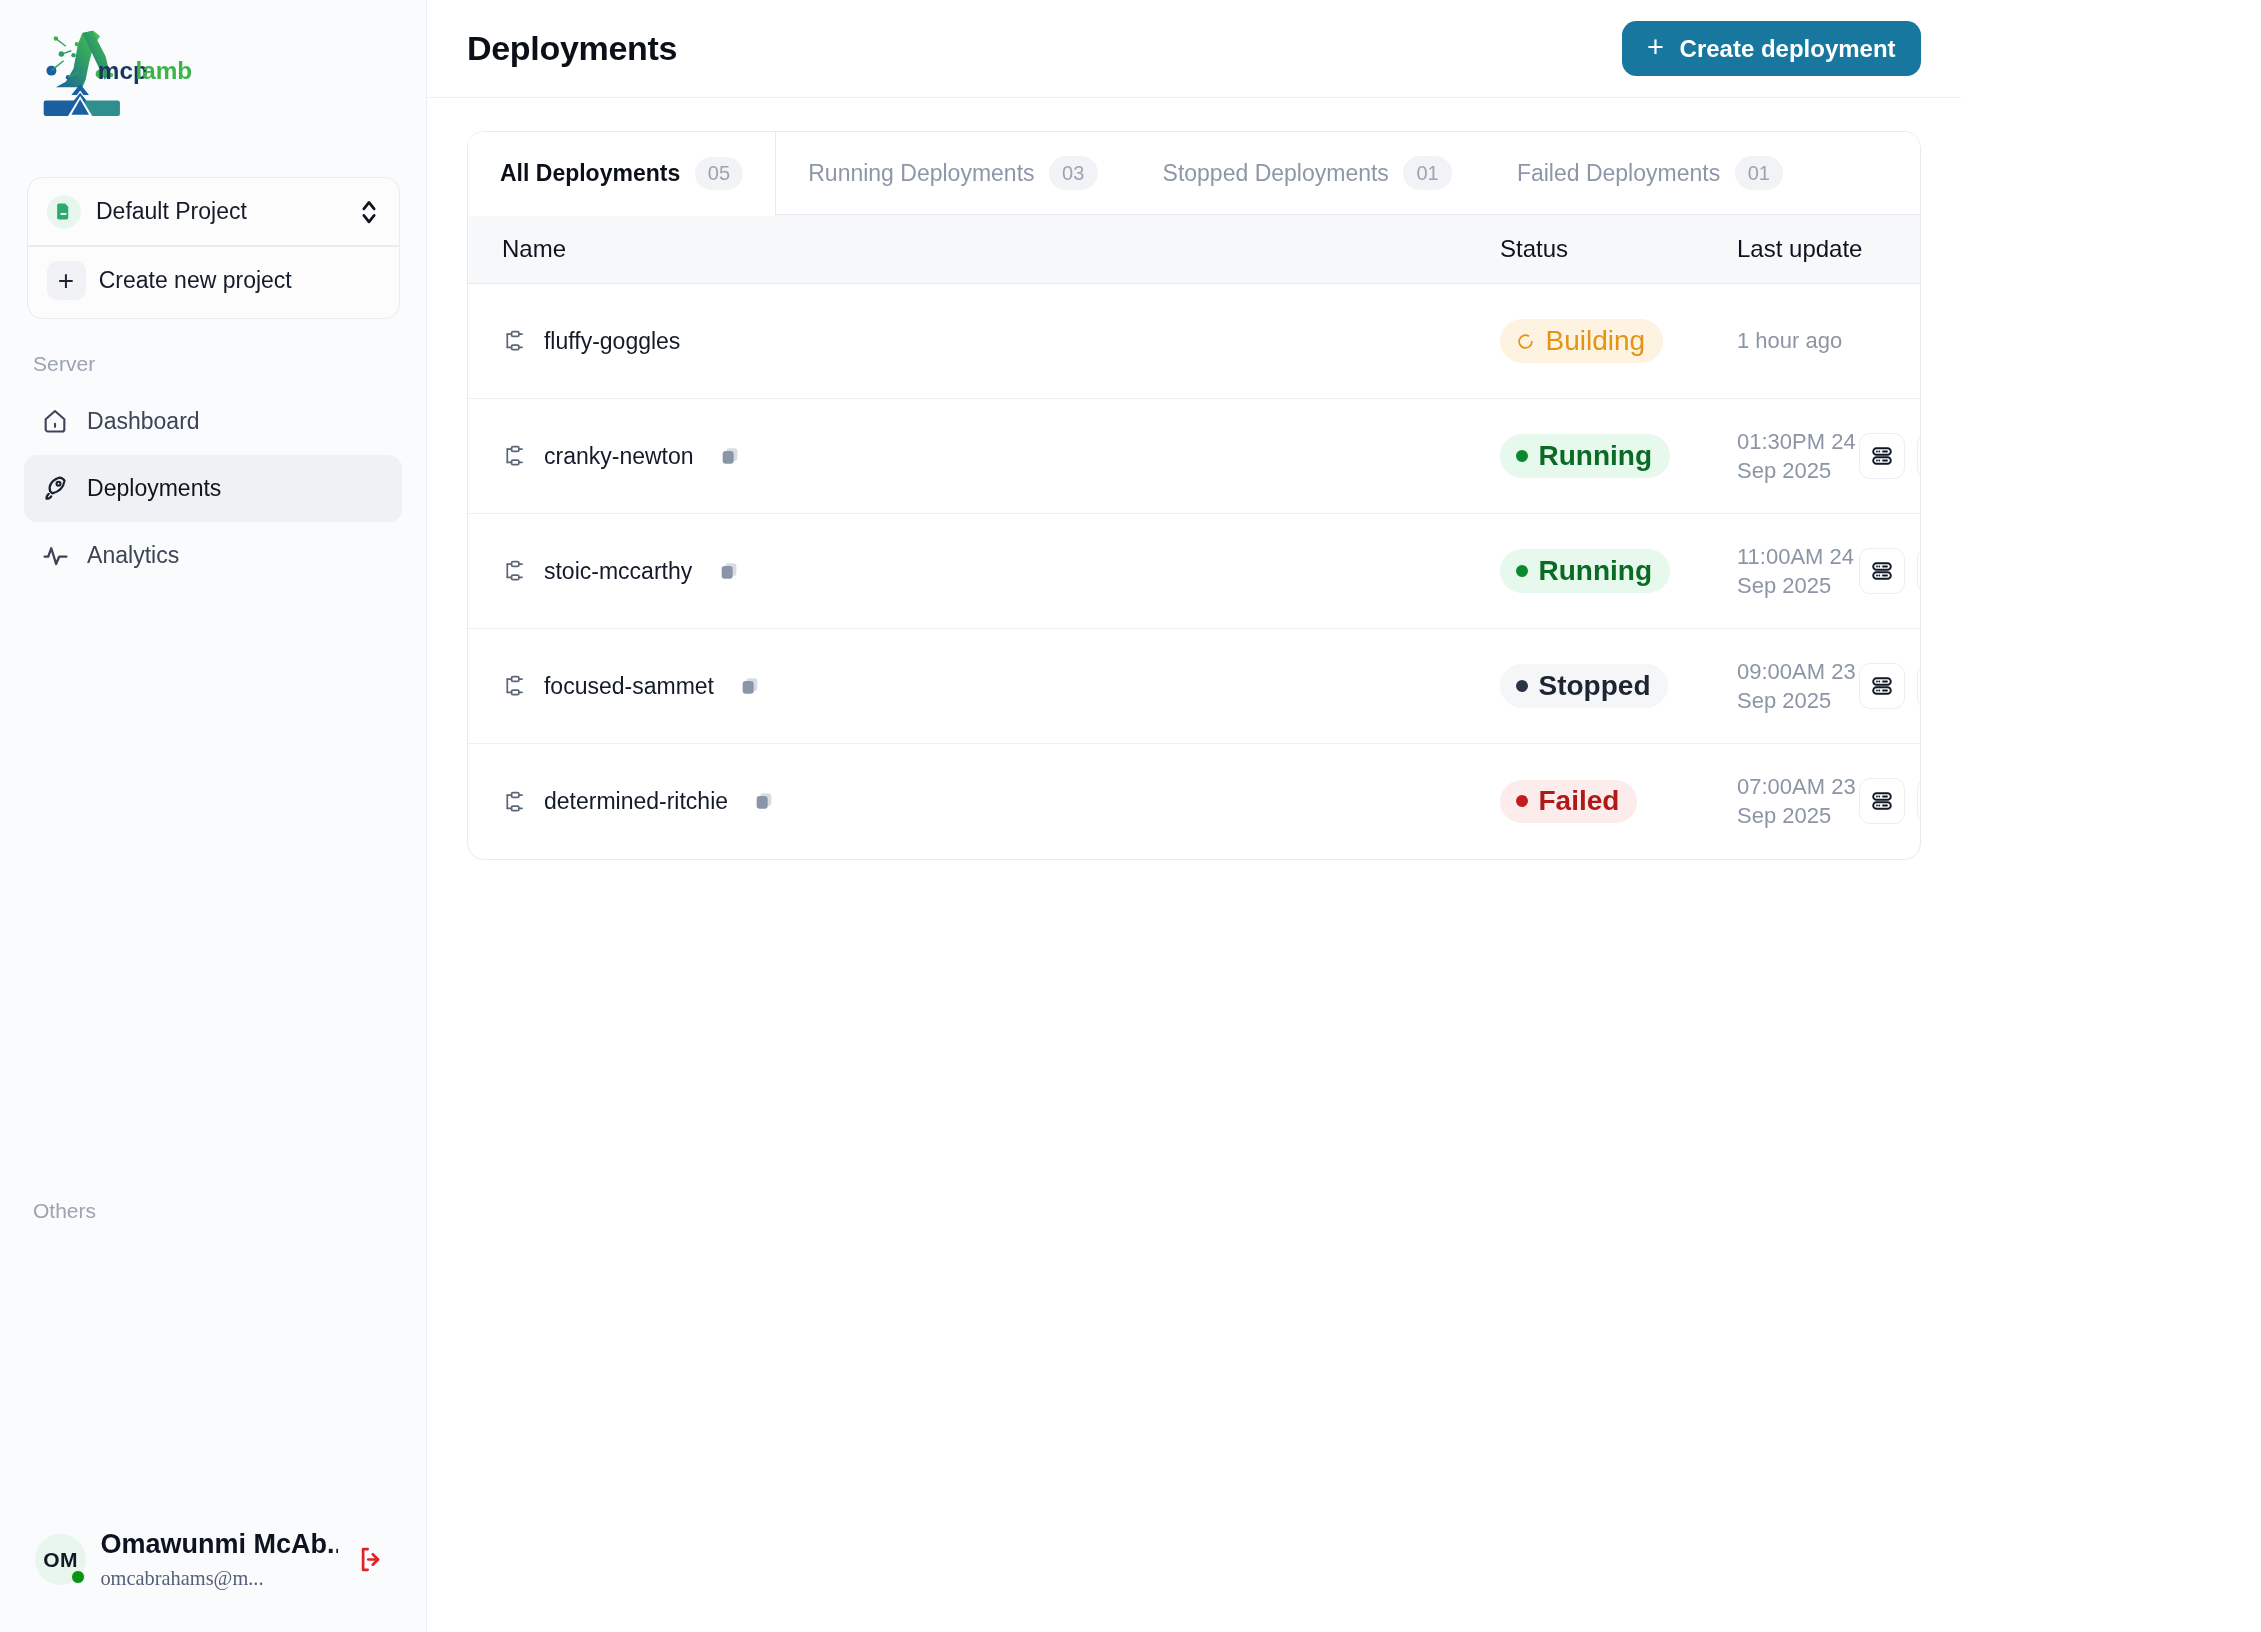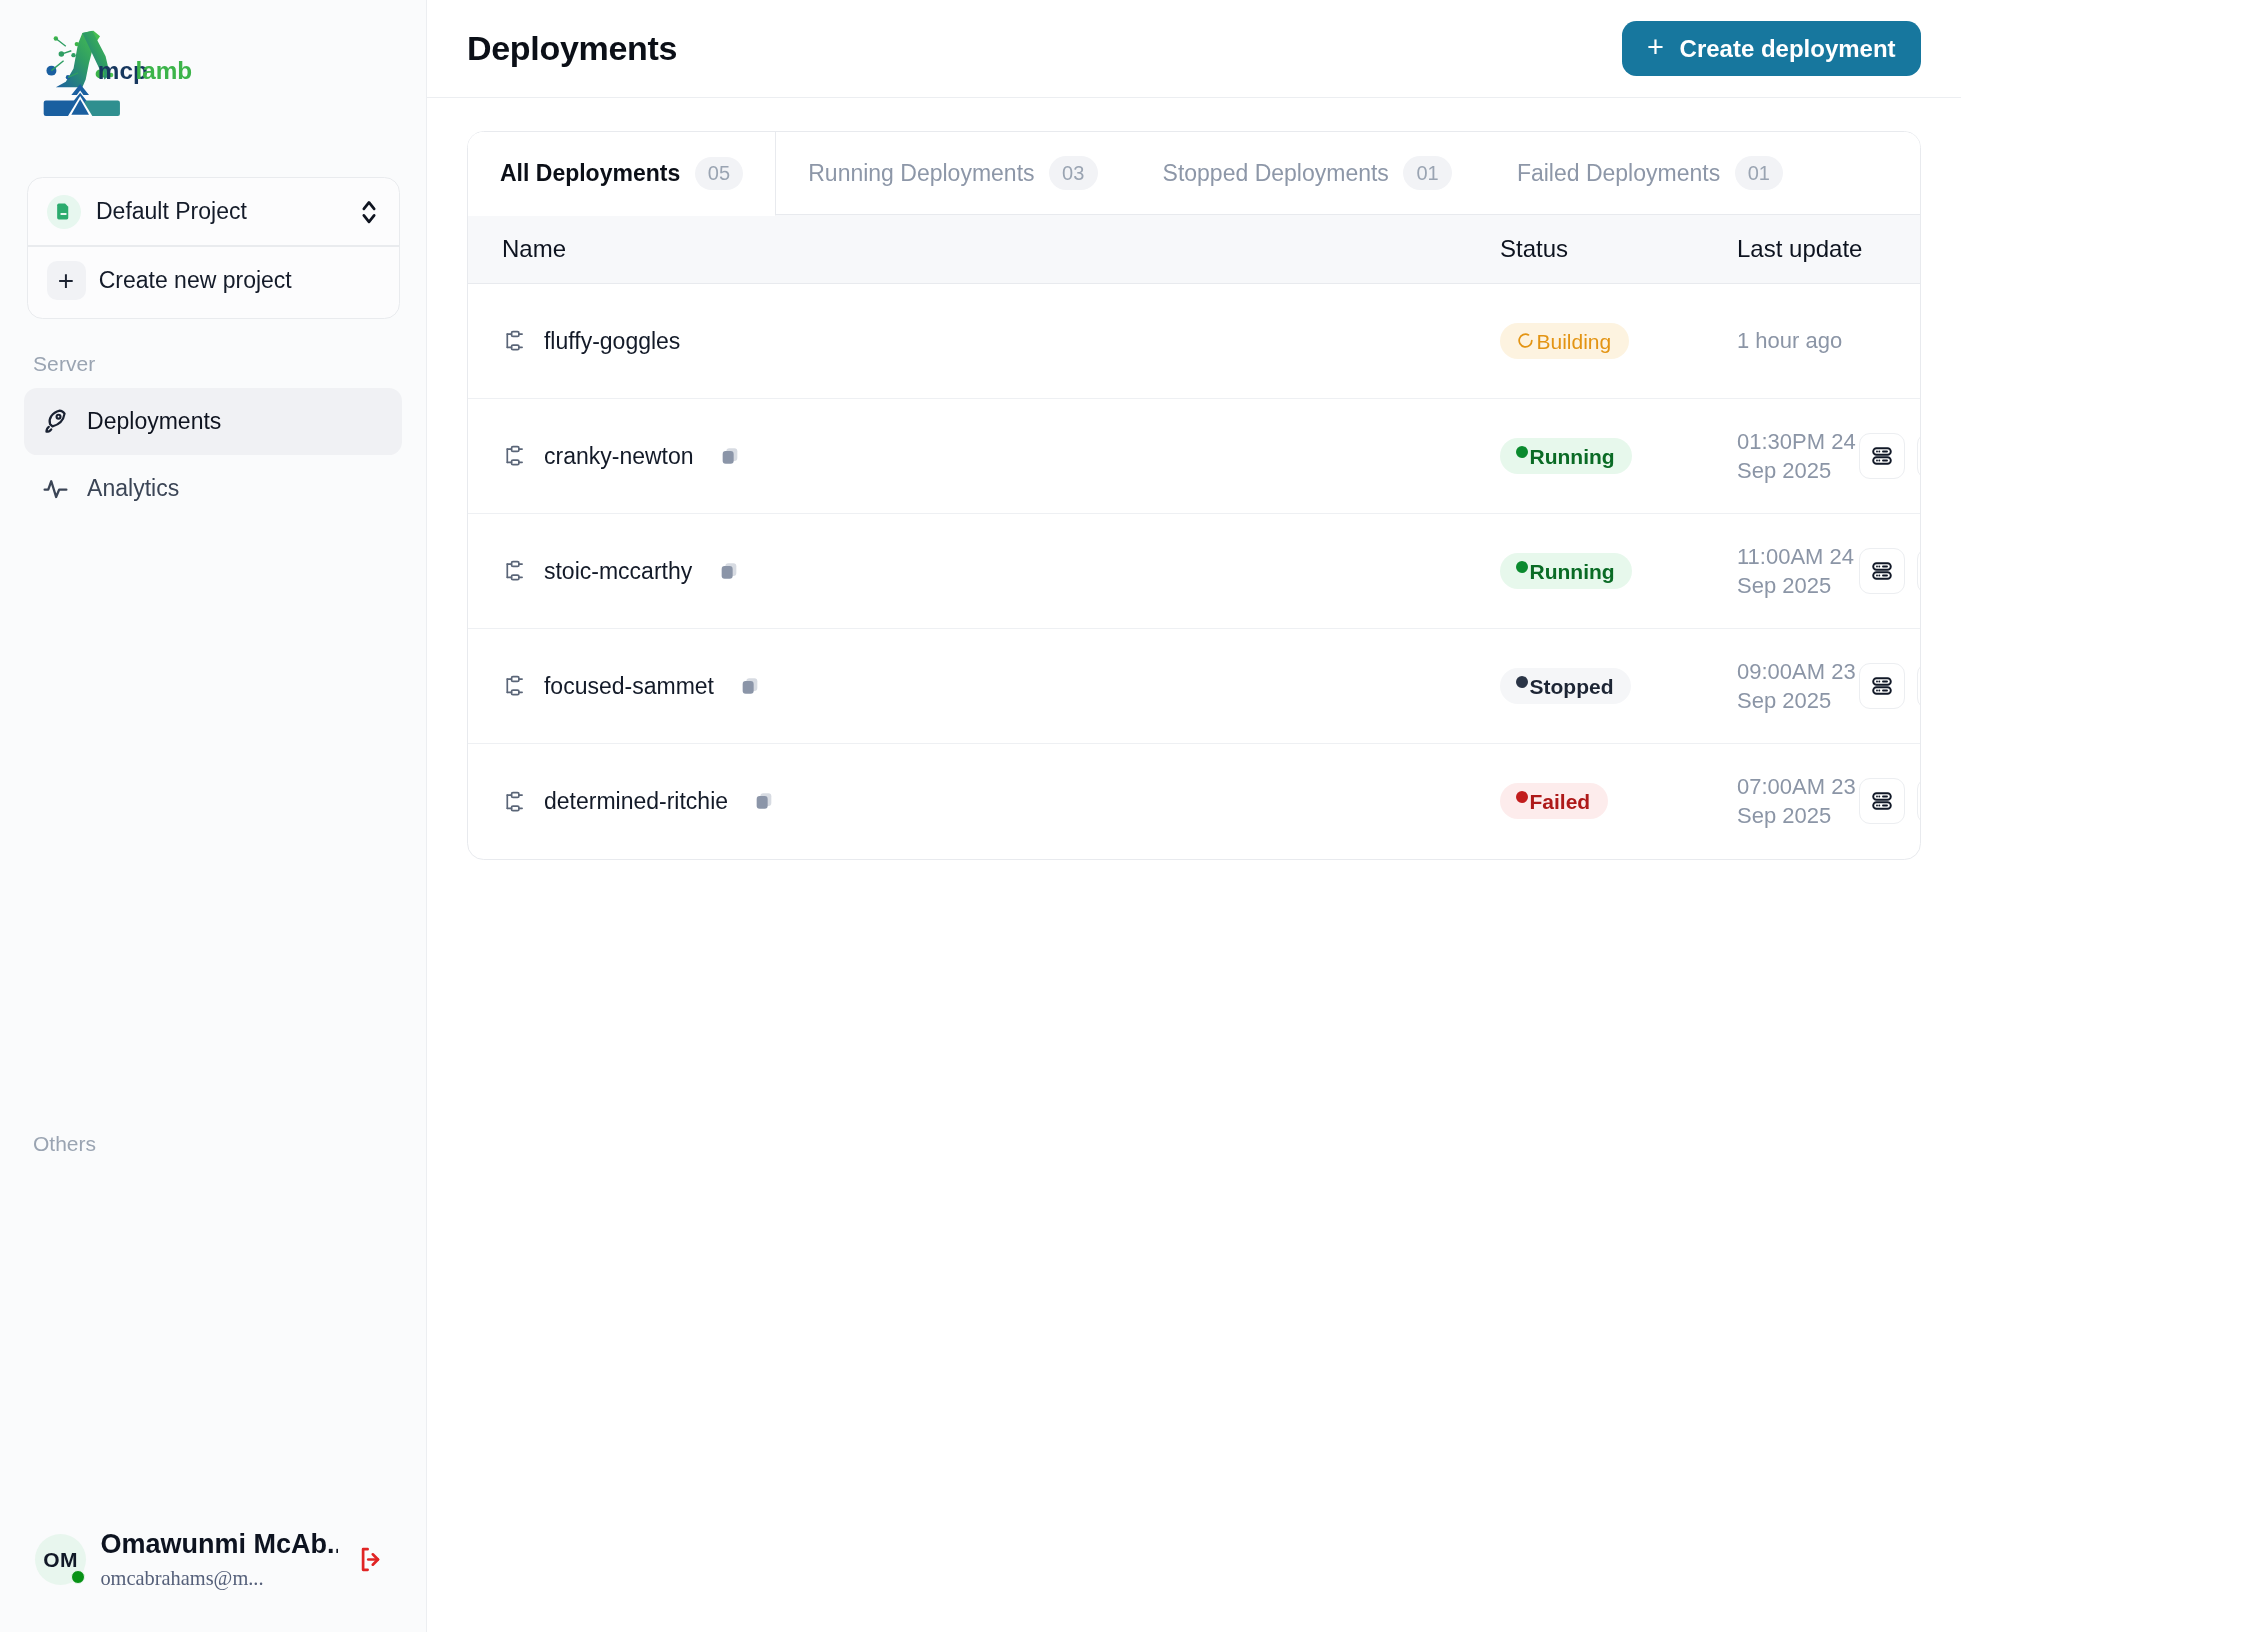--- a/index.html
+++ b/index.html
@@ -224,24 +224,24 @@
 
   .cell-name {
     display: flex; align-items: center; gap: 16.6px;
     padding-left: 34px;
     font-size: 23px;
     color: #131a28;
   }
   .copy-btn { width: 24px; height: 24px; cursor: pointer; display:flex;align-items:center;justify-content:center; flex: 0 0 auto; margin-left: 7.7px;}
 
   .badge {
-    display: inline-flex; align-items: flex-start; gap: 2px;
+    display: inline-flex; align-items: center; gap: 11px;
     border-radius: 552px;
     padding: 7.7px 17.7px 7.7px 15.5px;
-    font-size: 21px;
+    font-size: 28px;
     font-weight: bold;
     line-height: 1;
     white-space: nowrap;
   }
   .badge .dot { width: 12px; height: 12px; border-radius: 50%; flex: 0 0 auto; }
   .badge-building { background: #fdf3e0; color: #e39413; font-weight: normal; }
   .badge-running  { background: #e7f8ec; color: #0a6b25; }
   .badge-stopped  { background: #f5f6f8; color: #1d2534; }
   .badge-failed   { background: #fdecec; color: #ae1919; }
 
@@ -321,20 +321,29 @@
       </div>
       <div class="project-divider"></div>
       <div class="create-project-row">
         <span class="plus-box">+</span>
         <span class="create-project-label">Create new project</span>
       </div>
     </div>
 
     <div class="nav-section-title">Server</div>
     <nav class="nav-list">
+      <div class="nav-item">
+        <span class="nav-ico">
+          <svg width="28" height="28" viewBox="0 0 24 24" fill="none" stroke="#3b4556" stroke-width="1.8" stroke-linecap="round" stroke-linejoin="round">
+            <path d="M4 10.5 L12 3.5 L20 10.5 V19 a2 2 0 0 1-2 2 H6 a2 2 0 0 1-2-2 Z"></path>
+            <path d="M12 14.5 v2.5"></path>
+          </svg>
+        </span>
+        <span class="nav-label">Dashboard</span>
+      </div>
       <div class="nav-item active">
         <span class="nav-ico">
           <svg width="29" height="29" viewBox="0 0 24 24" fill="none" stroke="#1a2232" stroke-width="1.8" stroke-linecap="round" stroke-linejoin="round">
             <path d="M7.5 14.2 C6 10 9 4.5 15.5 3 C17 3 18.5 4 19.5 5.5 C18.5 12 13.5 15 9.5 16 Z"></path>
             <path d="M6.5 16.5 C5 17.5 4.5 19.5 4.5 20.5 C5.5 20.5 7.5 20 8.5 18.5"></path>
             <circle cx="14.5" cy="8" r="1.6"></circle>
           </svg>
         </span>
         <span class="nav-label">Deployments</span>
       </div>

